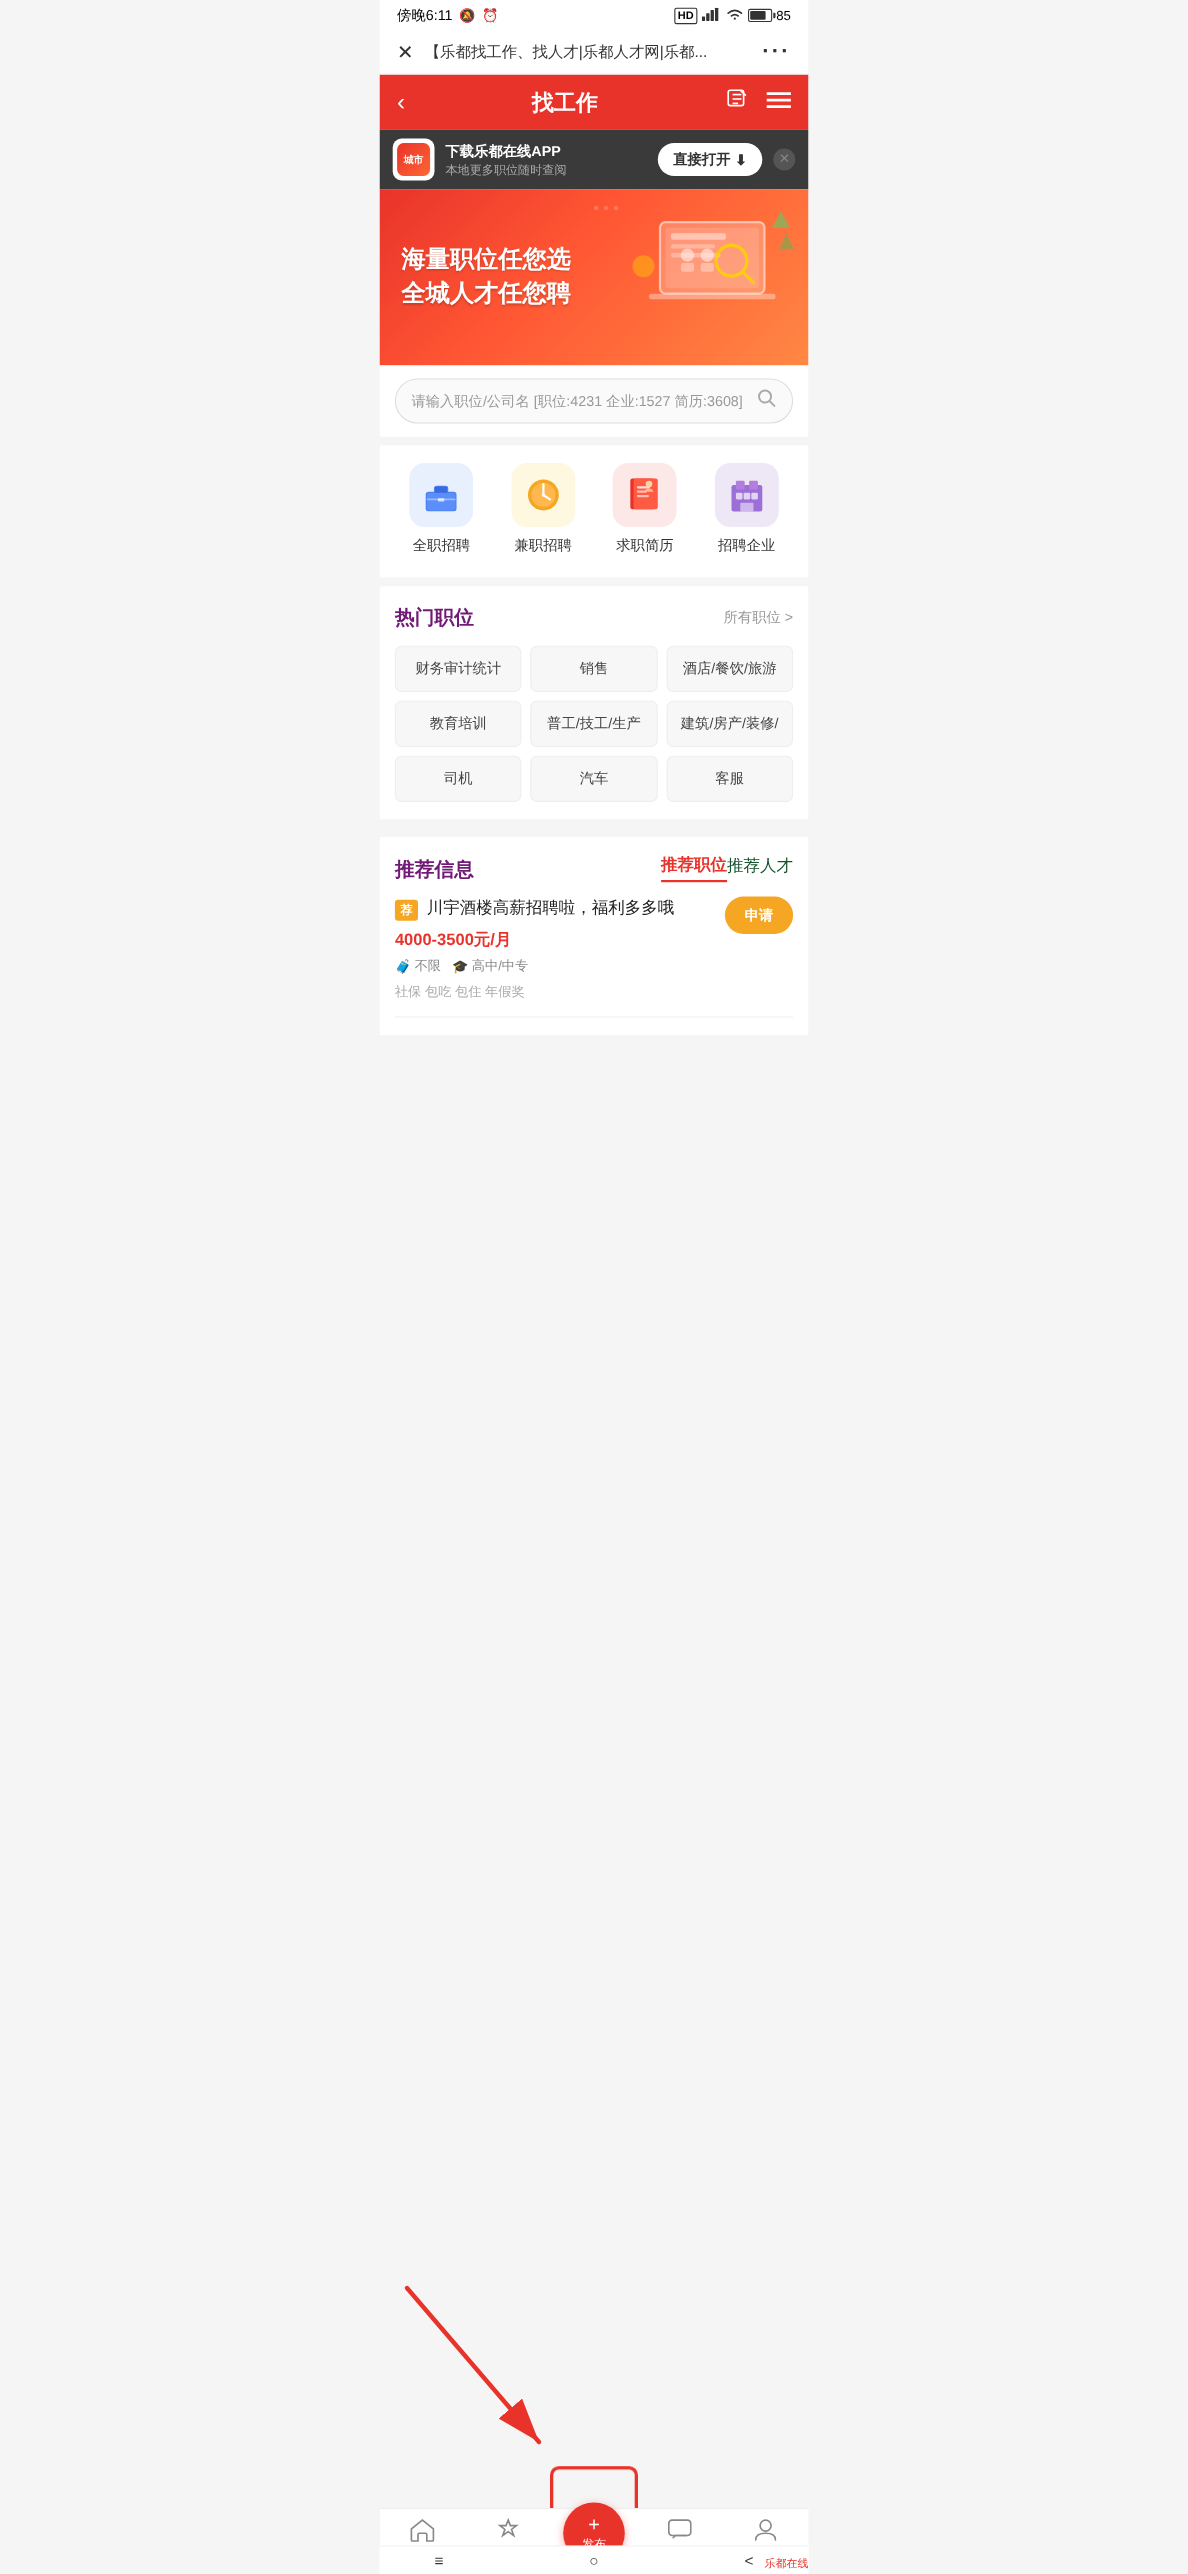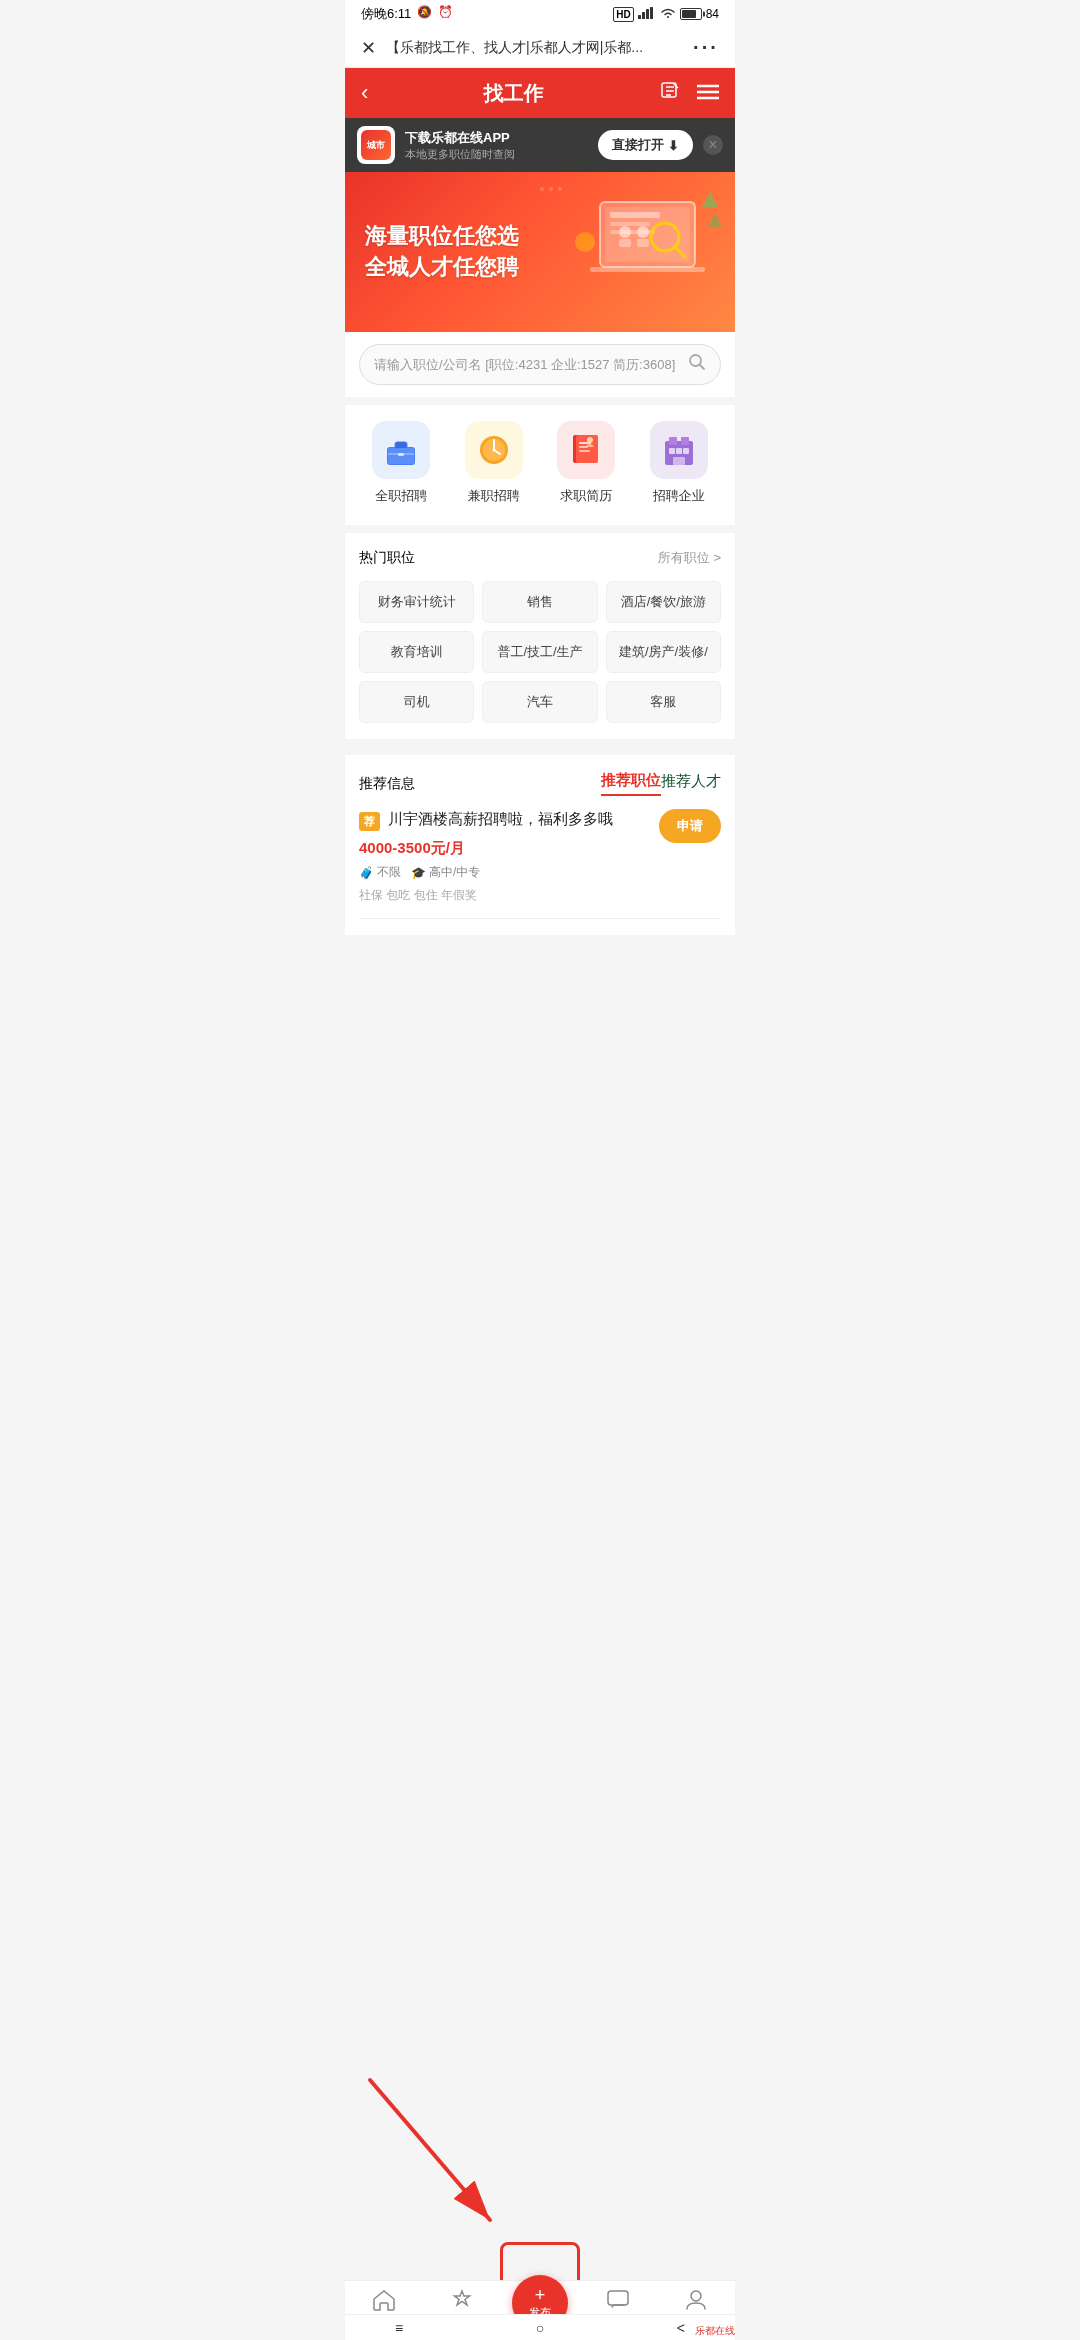--- a/index.html
+++ b/index.html
@@ -17,21 +17,21 @@
     .status-bar {
       background: #fff;
       display: flex;
       justify-content: space-between;
       align-items: center;
       padding: 6px 16px;
       font-size: 13px;
       font-weight: 500;
       height: 28px;
     }
-    .status-left { display: flex; gap: 6px; }
+    .status-left { display: flex; align-items: center; gap: 6px; }
     .status-right { display: flex; align-items: center; gap: 4px; }
     .battery-icon {
       border: 1.5px solid #333;
       border-radius: 2px;
       width: 22px;
       height: 12px;
       position: relative;
       display: inline-flex;
       align-items: center;
       padding: 1px;
@@ -271,23 +271,23 @@
       background: #fff;
       padding: 16px 14px;
     }
     .section-header {
       display: flex;
       justify-content: space-between;
       align-items: center;
       margin-bottom: 14px;
     }
     .section-title {
-      font-size: 14px;
-      font-weight: 400;
-      color: #000000;
+      font-size: 18px;
+      font-weight: 700;
+      color: #701a75;
     }
     .section-more {
       font-size: 13px;
       color: #999;
       cursor: pointer;
     }
     .hot-jobs-grid {
       display: grid;
       grid-template-columns: repeat(3, 1fr);
       gap: 8px;
@@ -531,21 +531,21 @@
       <span>
         <svg width="16" height="12" viewBox="0 0 16 12">
           <path d="M8 10 L8 10" stroke="#333" stroke-width="2" stroke-linecap="round"></path>
           <path d="M5 7.5 Q8 5 11 7.5" fill="none" stroke="#333" stroke-width="1.5" stroke-linecap="round"></path>
           <path d="M2 5 Q8 0 14 5" fill="none" stroke="#333" stroke-width="1.5" stroke-linecap="round"></path>
         </svg>
       </span>
       <div class="battery-icon">
         <div class="battery-fill"></div>
       </div>
-      <span style="font-size:12px;">84</span>
+      <span style="font-size:12px;">85</span>
     </div>
   </div>
 
   <div class="browser-bar">
     <span class="browser-close">✕</span>
     <span class="browser-title">【乐都找工作、找人才|乐都人才网|乐都...</span>
     <span class="browser-more">···</span>
   </div>
 
   <div class="app-header">

